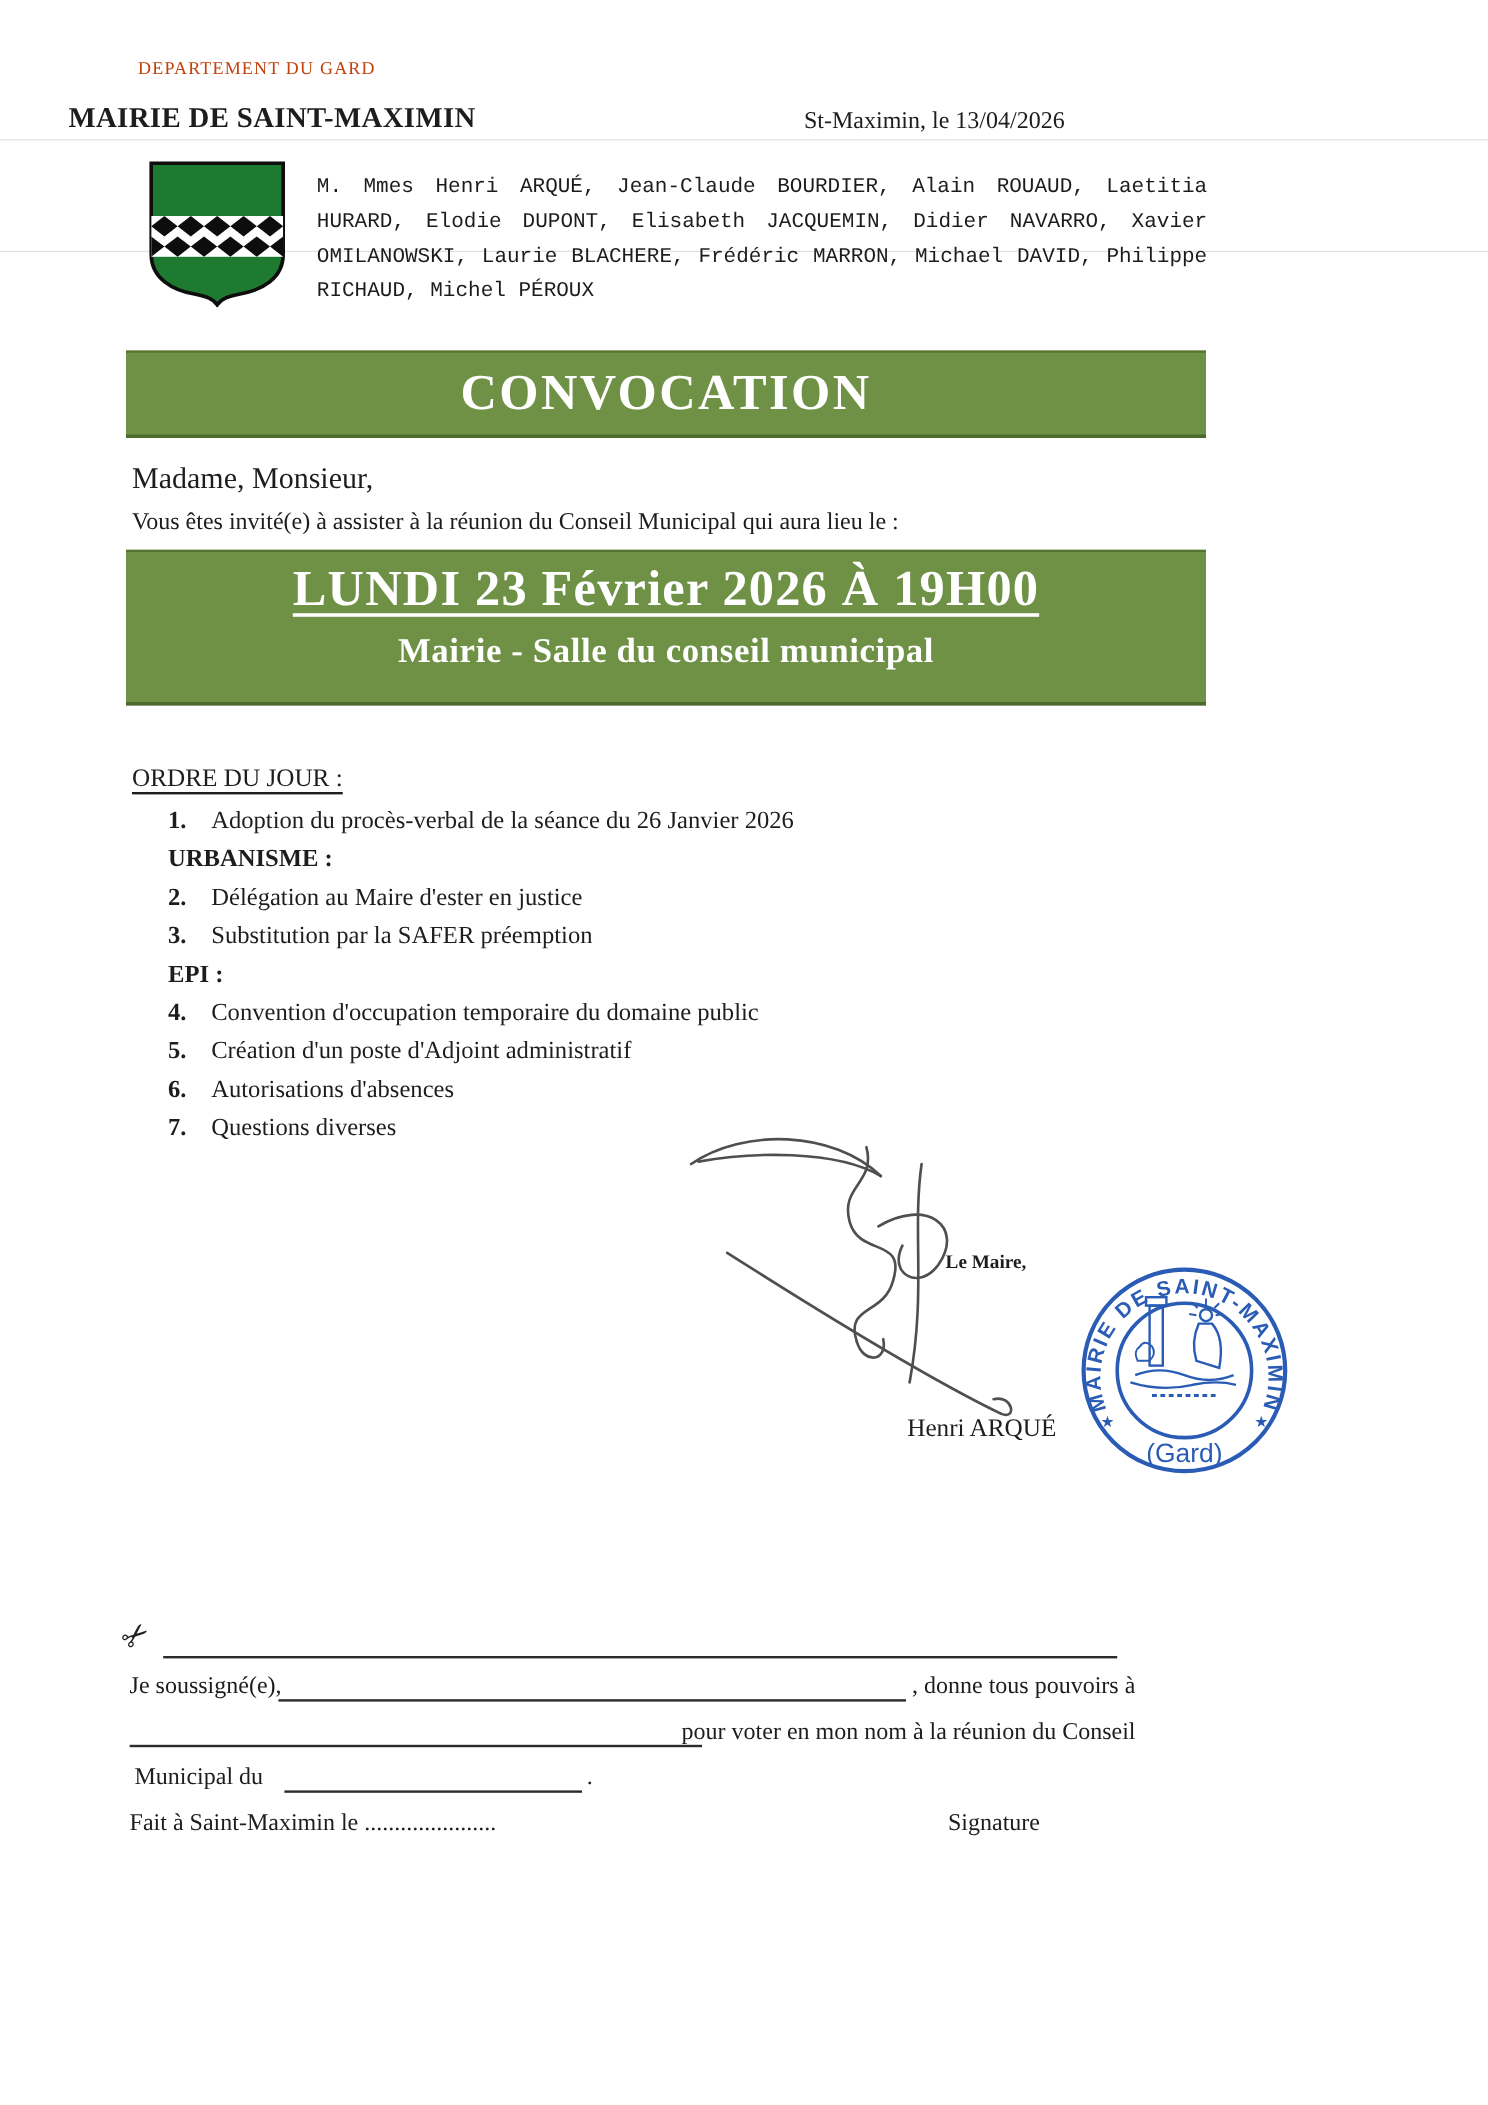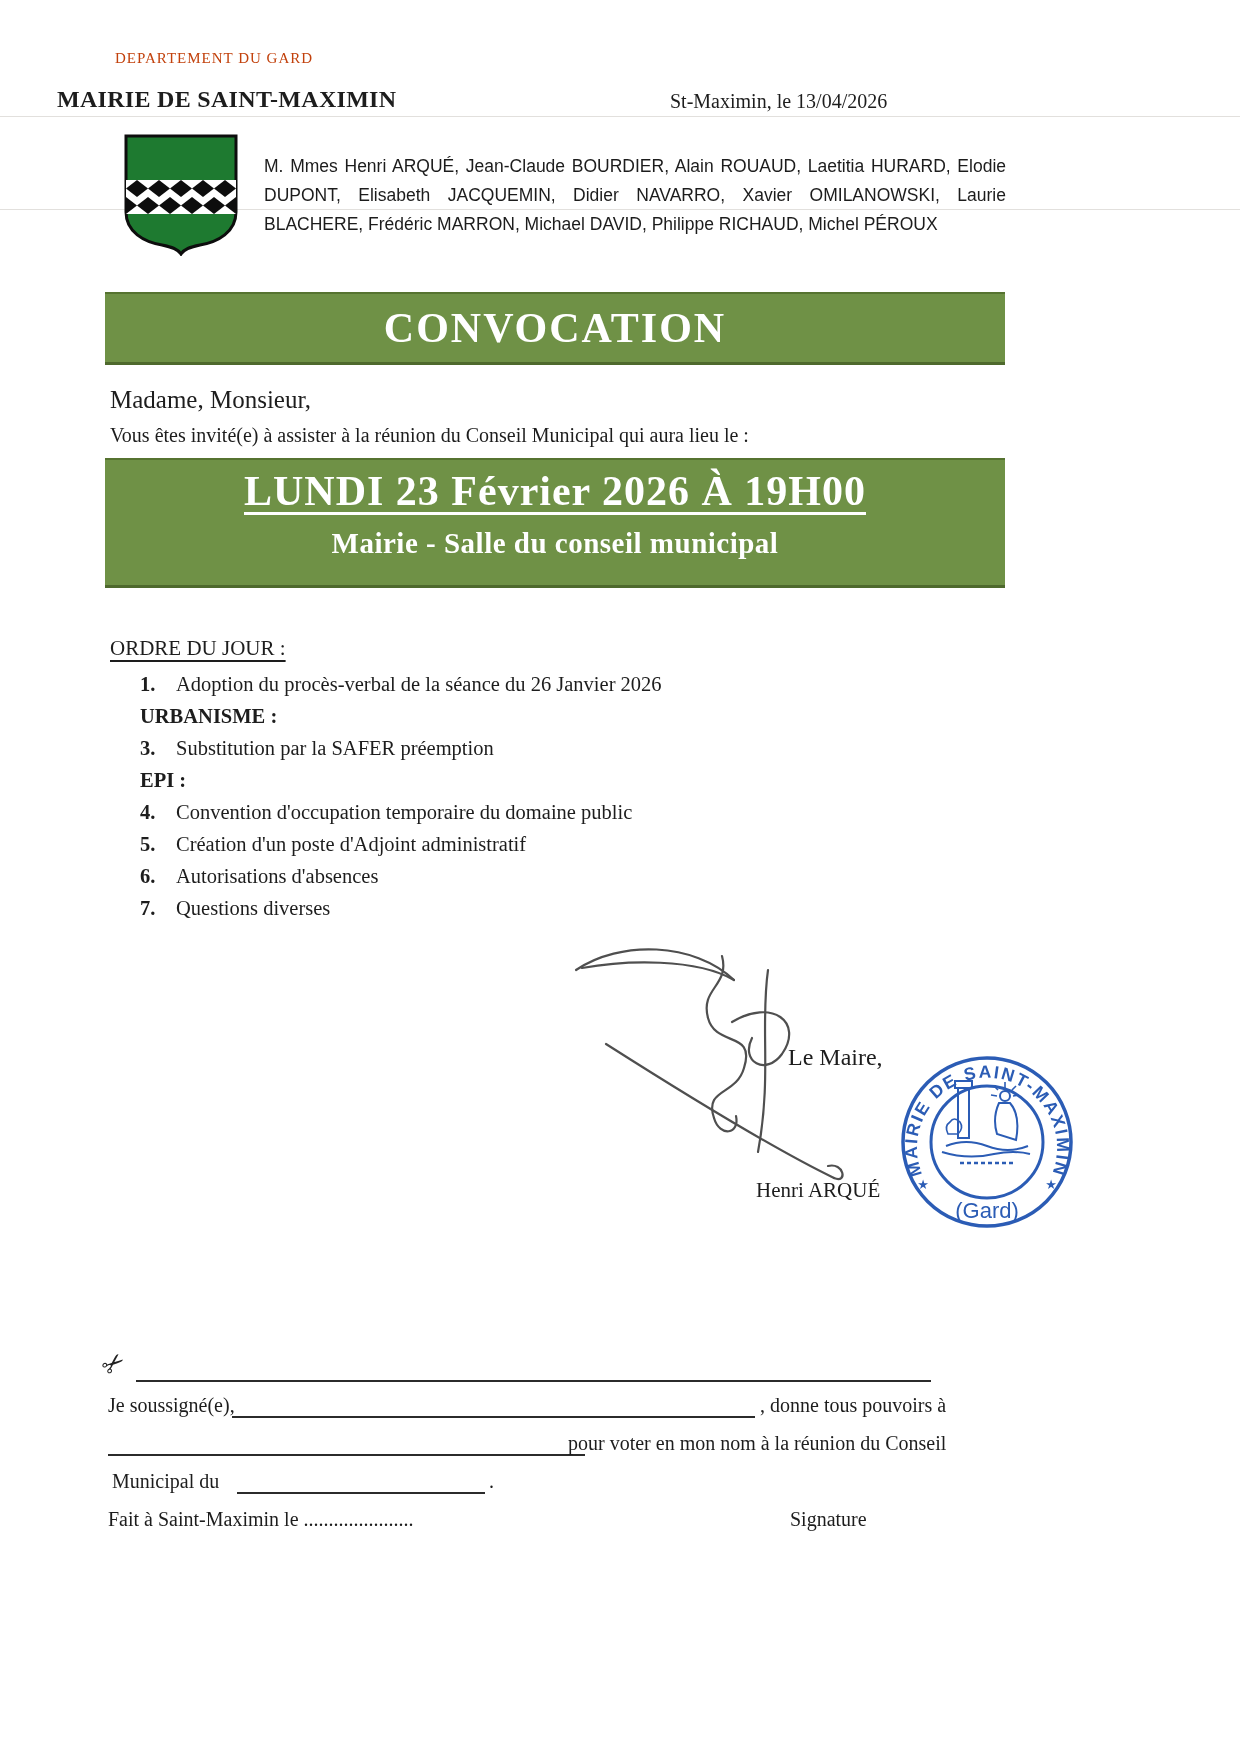--- a/index.html
+++ b/index.html
@@ -7,43 +7,43 @@
         font-family:"Liberation Serif","DejaVu Serif",serif;color:#1d1d1d;}
   .abs{position:absolute;}
   .scanline{height:1px;background:#e2e0dd;left:0;width:1240px;}
 
   .dept{left:115px;top:50px;font-size:15px;letter-spacing:1px;color:#c2410c;}
   .mairie{left:57px;top:86px;font-size:24px;font-weight:bold;letter-spacing:.3px;}
   .dateline{left:670px;top:90px;font-size:20px;}
 
   .shield{left:122px;top:132px;}
 
-  .recipients{left:264px;top:142px;width:742px;font-family:Liberation Sans, sans-serif;
-              font-size:17.5px;line-height:29px;text-align:justify;color:#1c1c1c;margin-top:10px;}
+  .recipients{left:264px;top:142px;width:742px;font-family:Liberation Mono, monospace;
+              font-size:17.5px;line-height:29px;text-align:justify;color:#1c1c1c;}
 
   .banner{left:105px;width:900px;background:#6f9146;color:#fff;text-align:center;
           box-shadow:inset 0 2px 0 rgba(40,60,10,.35), inset 0 -3px 0 rgba(30,45,8,.4);}
   .banner-convocation{top:292px;height:73px;}
   .banner-convocation .t{line-height:72px;font-size:42px;font-weight:bold;letter-spacing:2px;}
   .banner-meeting{top:458px;height:130px;}
   .meet-when{display:block;margin-top:9px;font-size:42px;font-weight:bold;letter-spacing:1px;
              text-decoration:underline;text-decoration-thickness:3px;text-underline-offset:7px;}
   .meet-where{display:block;margin-top:12px;font-size:29px;font-weight:bold;letter-spacing:.5px;}
 
   .salutation{left:110px;top:386px;font-size:25px;}
   .invitation{left:110px;top:424px;font-size:20px;}
 
   .agenda-head{left:110px;top:636px;font-size:21px;text-decoration:underline;
                text-decoration-thickness:2px;text-underline-offset:5px;}
   .agenda{left:140px;top:668px;width:880px;font-size:20.5px;}
   .agenda .row{height:32px;line-height:32px;white-space:nowrap;}
   .agenda .num{display:inline-block;width:36px;font-weight:bold;}
   .agenda .sec{font-weight:bold;}
 
-  .role{left:788px;top:1044px;font-size:24px;}
+  .role{left:788px;top:1044px;font-size:16px;font-weight:bold;}
   .mayor{left:756px;top:1178px;font-size:21px;}
   .sig{left:572px;top:926px;z-index:5;}
   .stamp{left:898px;top:1050px;z-index:4;}
 
   .blank{position:absolute;height:2px;background:#2b2b2b;}
   .cutline{left:136px;top:1380px;width:795px;}
   .scissors{left:102px;top:1348px;font-size:27px;transform:rotate(-40deg);
             font-family:"DejaVu Sans",sans-serif;color:#222;}
   .ftxt{font-size:20px;}
   .f1a{left:108px;top:1394px;}
@@ -107,20 +107,21 @@
 
   <div class="abs banner banner-meeting">
     <span class="meet-when">LUNDI 23 Février 2026 À 19H00</span>
     <span class="meet-where">Mairie - Salle du conseil municipal</span>
   </div>
 
   <div class="abs agenda-head">ORDRE DU JOUR :</div>
   <div class="abs agenda">
     <div class="row"><span class="num">1.</span><span>Adoption du procès-verbal de la séance du 26 Janvier 2026</span></div>
     <div class="row"><span class="sec">URBANISME :</span></div>
+    <div class="row"><span class="num">2.</span><span>Délégation au Maire d'ester en justice</span></div>
     <div class="row"><span class="num">3.</span><span>Substitution par la SAFER préemption</span></div>
     <div class="row"><span class="sec">EPI :</span></div>
     <div class="row"><span class="num">4.</span><span>Convention d'occupation temporaire du domaine public</span></div>
     <div class="row"><span class="num">5.</span><span>Création d'un poste d'Adjoint administratif</span></div>
     <div class="row"><span class="num">6.</span><span>Autorisations d'absences</span></div>
     <div class="row"><span class="num">7.</span><span>Questions diverses</span></div>
   </div>
 
   <div class="abs role">Le Maire,</div>
   <div class="abs mayor">Henri ARQUÉ</div>

